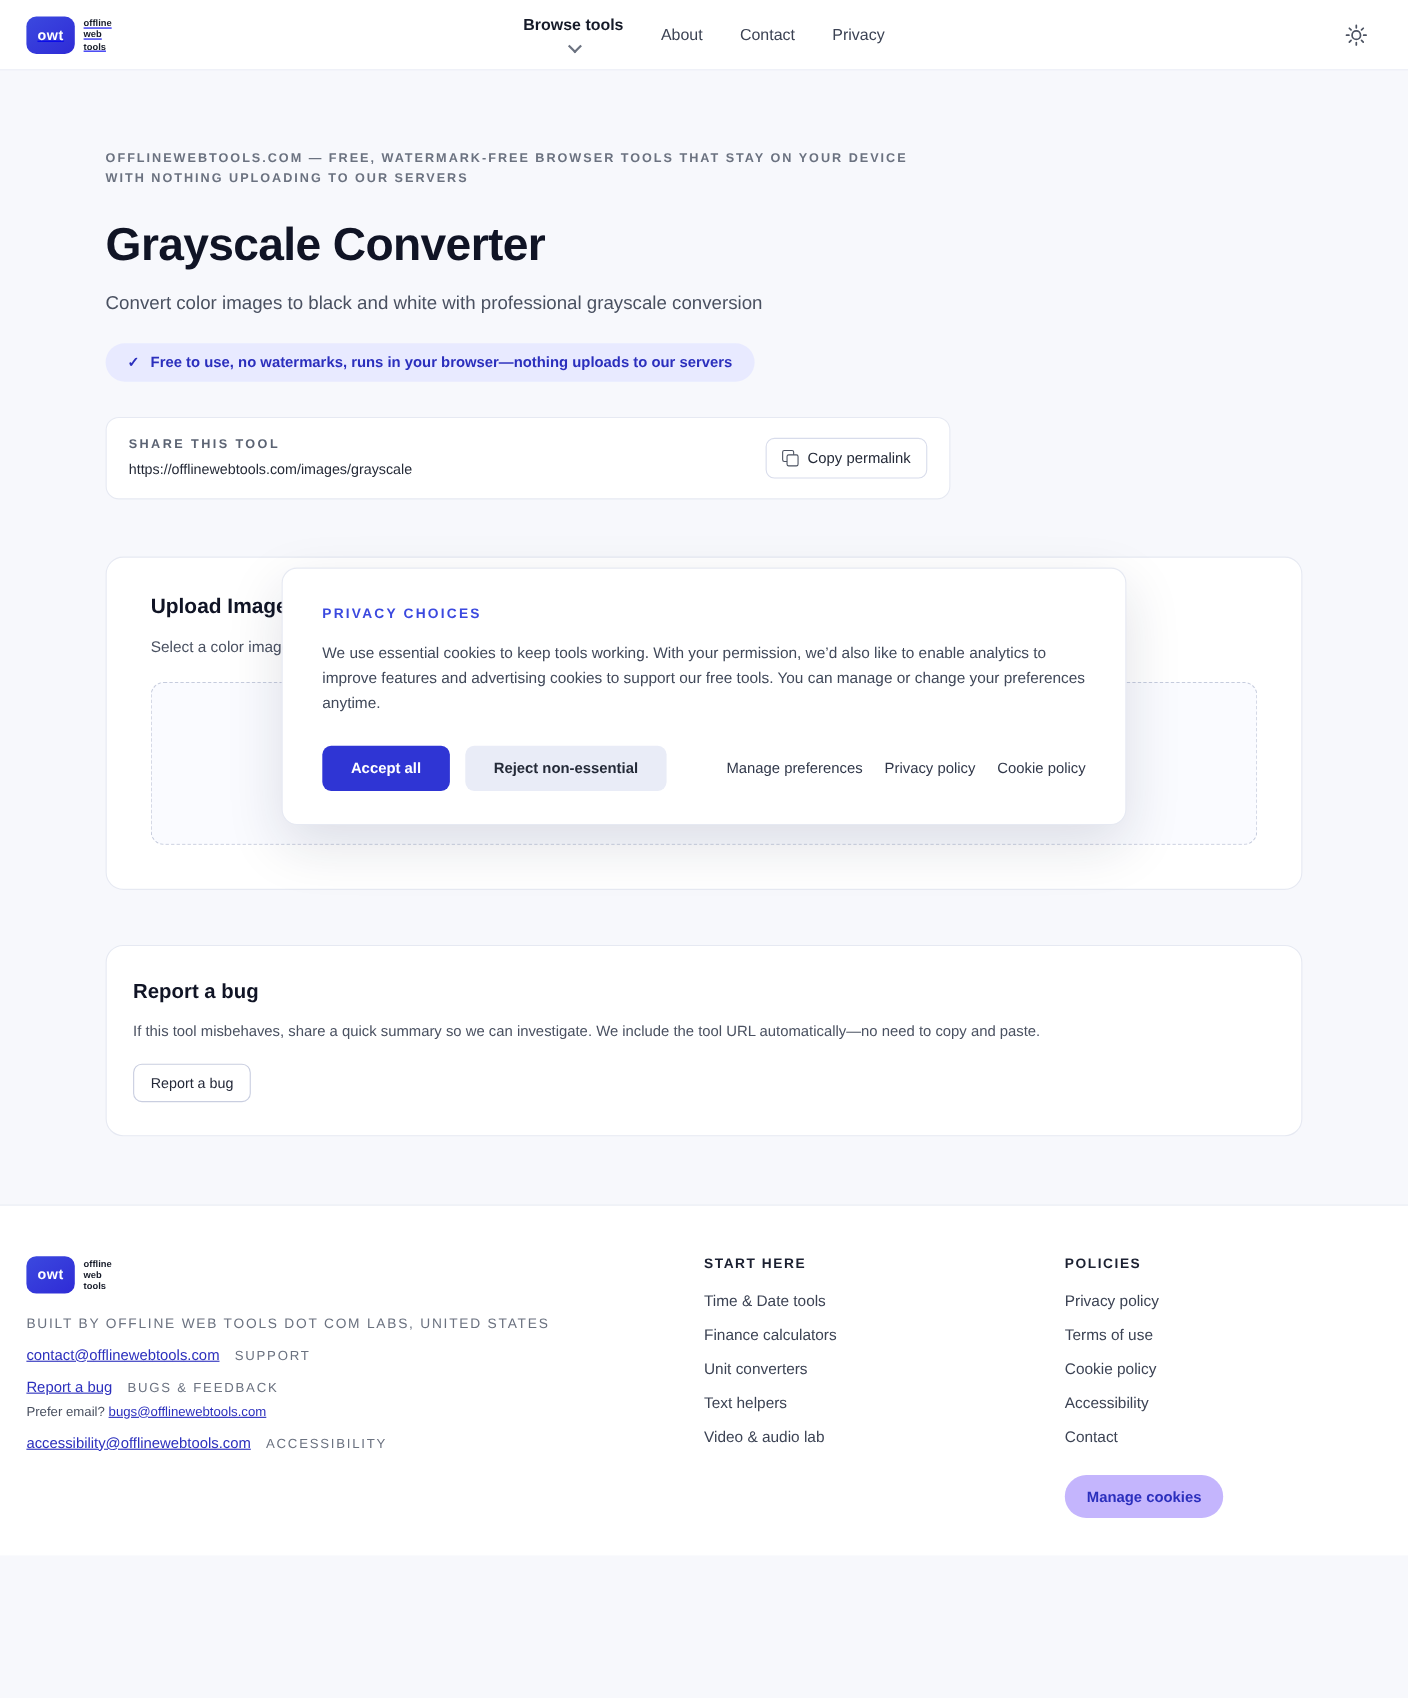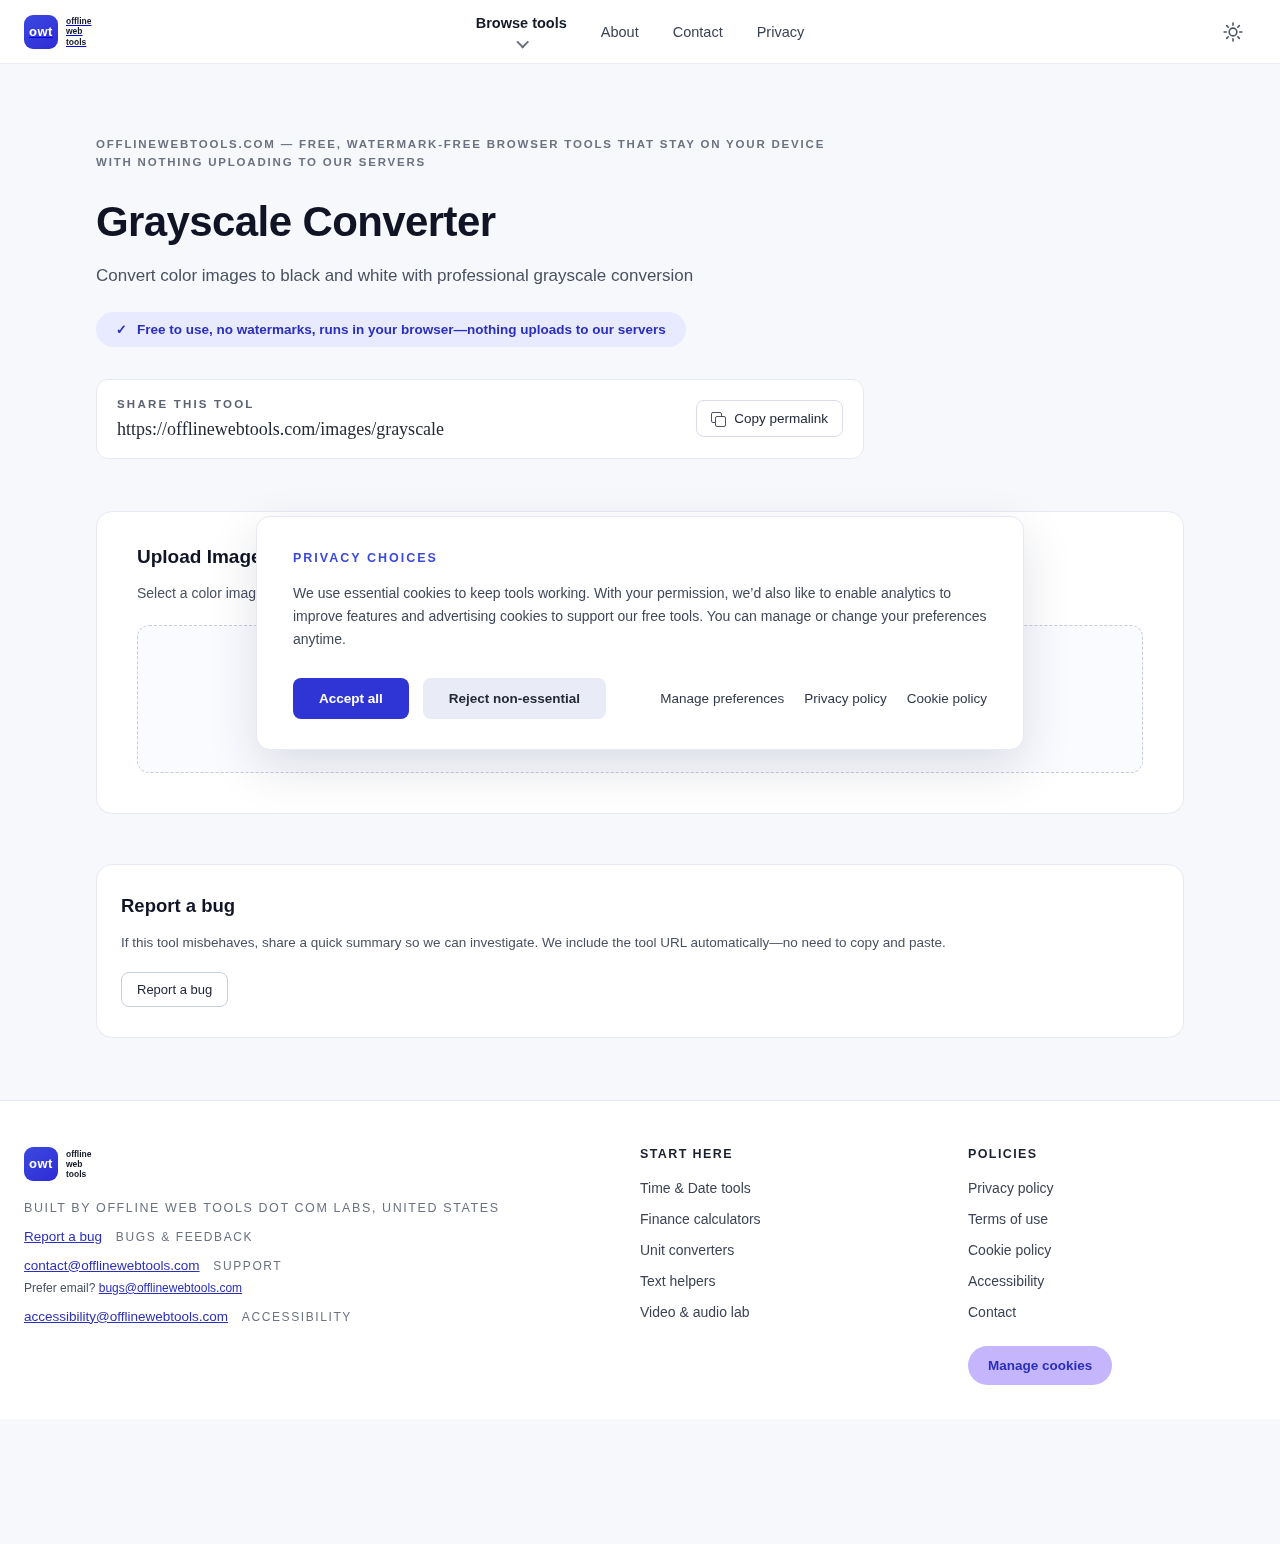--- a/index.html
+++ b/index.html
@@ -18,21 +18,21 @@
     height: 64px;
     background: #ffffff;
     border-bottom: 1px solid #e9ecf5;
     display: flex;
     align-items: center;
     padding: 0 24px;
     position: relative;
   }
   .brand { display: flex; align-items: center; gap: 8px; }
   .brand-mark {
-    width: 34px; height: 34px; border-radius: 9px;
+    width: 44px; height: 34px; border-radius: 9px;
     background: linear-gradient(145deg,#3b49df,#2f2bd6);
     color: #fff; font-size: 13px; font-weight: bold;
     display: flex; align-items: center; justify-content: center;
     letter-spacing: .5px;
   }
   .brand-text {
     font-size: 8.5px; font-weight: bold; line-height: 1.18;
     color: #151a28; text-transform: lowercase;
   }
   .nav {
@@ -73,22 +73,22 @@
   .share-card {
     margin-top: 32px; width: 768px;
     background: #fff; border: 1px solid #e6e9f2; border-radius: 12px;
     padding: 18px 20px; display: flex; align-items: center; justify-content: space-between;
   }
   .share-label {
     font-size: 11.5px; letter-spacing: 2.2px; font-weight: bold;
     color: #5b6373; text-transform: uppercase;
   }
   .share-url {
-    margin-top: 9px; font-family: Liberation Serif, serif;
-    font-size: 18px; color: #252a37;
+    margin-top: 9px; font-family: Liberation Sans, sans-serif;
+    font-size: 13px; color: #252a37;
   }
   .btn {
     font-family: "Liberation Sans", sans-serif;
     border-radius: 8px; cursor: pointer; font-size: 13.5px;
   }
   .copy-btn {
     display: inline-flex; align-items: center; gap: 9px;
     background: #fff; border: 1px solid #d8dceb; color: #242a38;
     padding: 10px 14px;
   }
@@ -248,26 +248,26 @@
         <span class="brand-mark">owt</span>
         <span class="brand-text">
           <div>offline</div>
           <div>web</div>
           <div>tools</div>
         </span>
       </div>
       <div class="footer-built">Built by Offline Web Tools Dot Com Labs, United States</div>
 
       <div class="contact-row">
+        <a href="#">contact@offlinewebtools.com</a>
+        <span class="tag">Support</span>
+      </div>
+      <div class="contact-row">
         <a href="#">Report a bug</a>
         <span class="tag">Bugs &amp; feedback</span>
-      </div>
-      <div class="contact-row">
-        <a href="#">contact@offlinewebtools.com</a>
-        <span class="tag">Support</span>
       </div>
       <div class="small-row">
         <span>Prefer email?</span>
         <a href="#">bugs@offlinewebtools.com</a>
       </div>
       <div class="contact-row">
         <a href="#">accessibility@offlinewebtools.com</a>
         <span class="tag">Accessibility</span>
       </div>
     </div>

